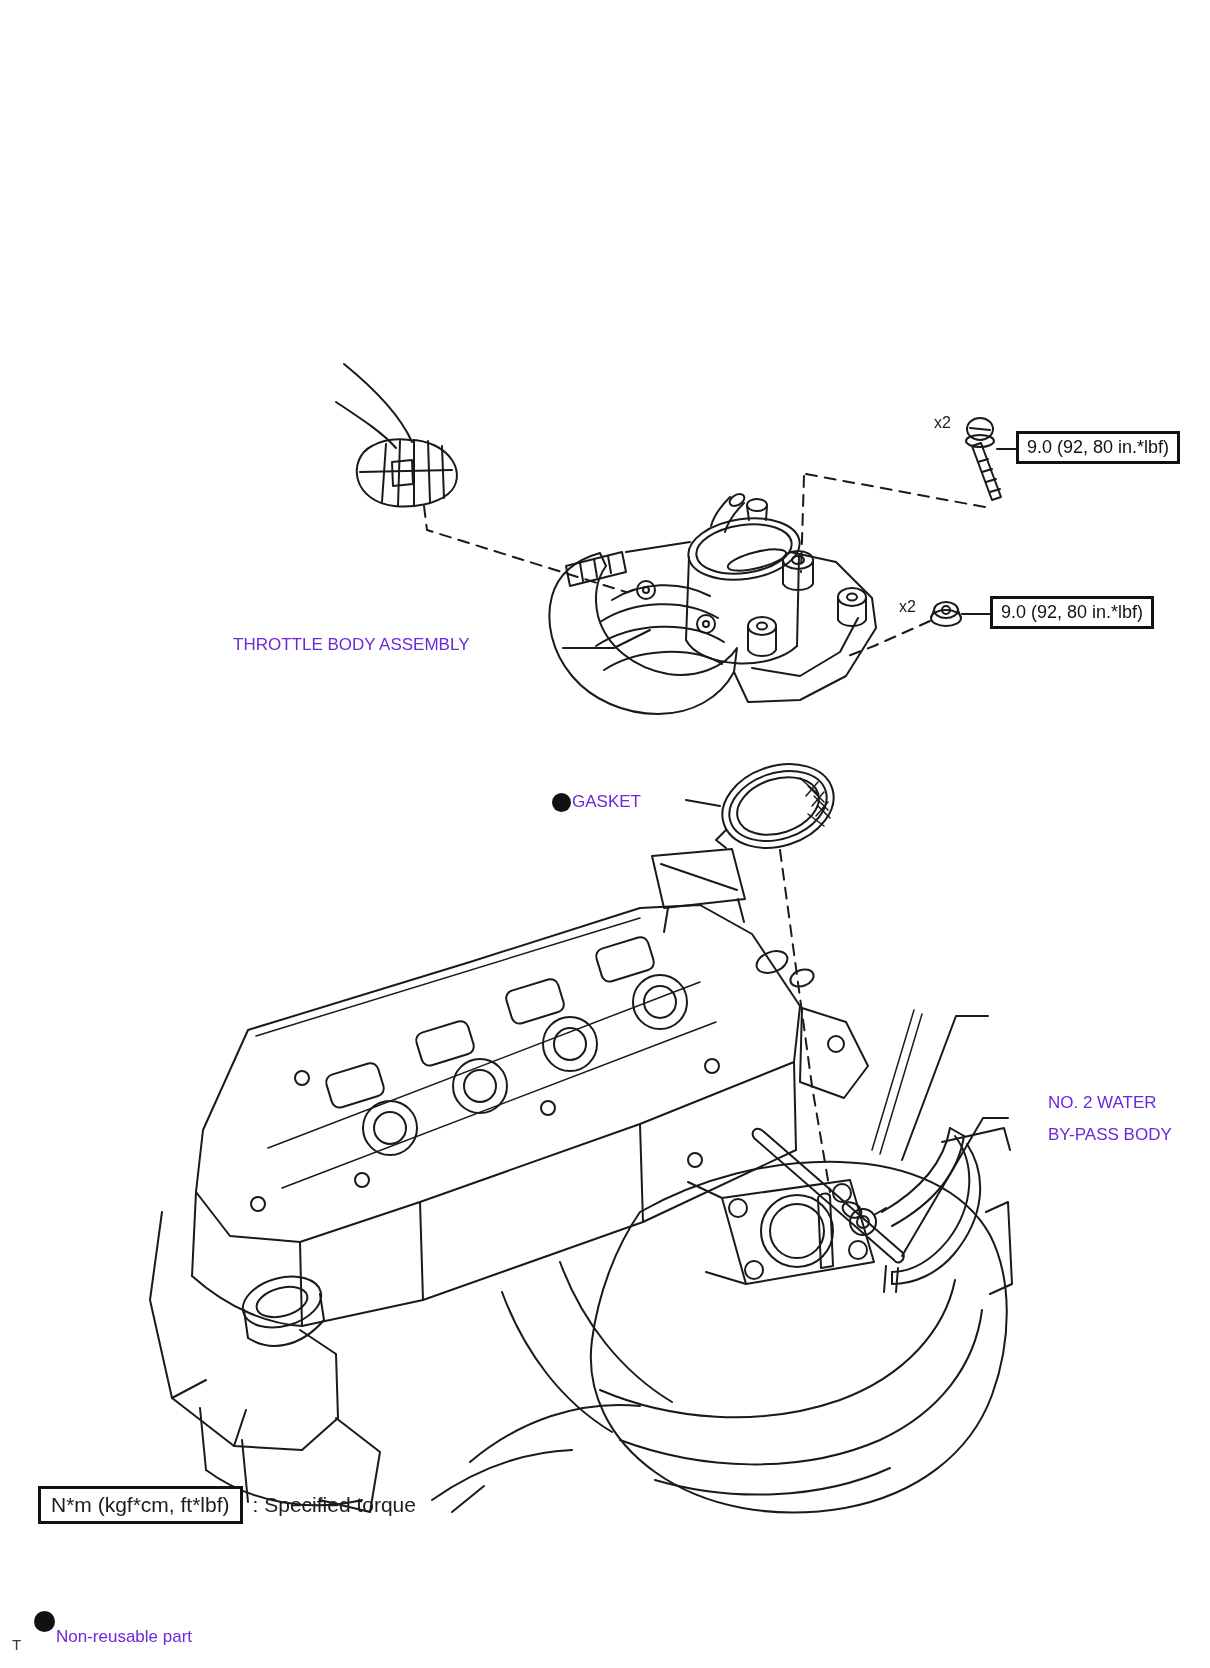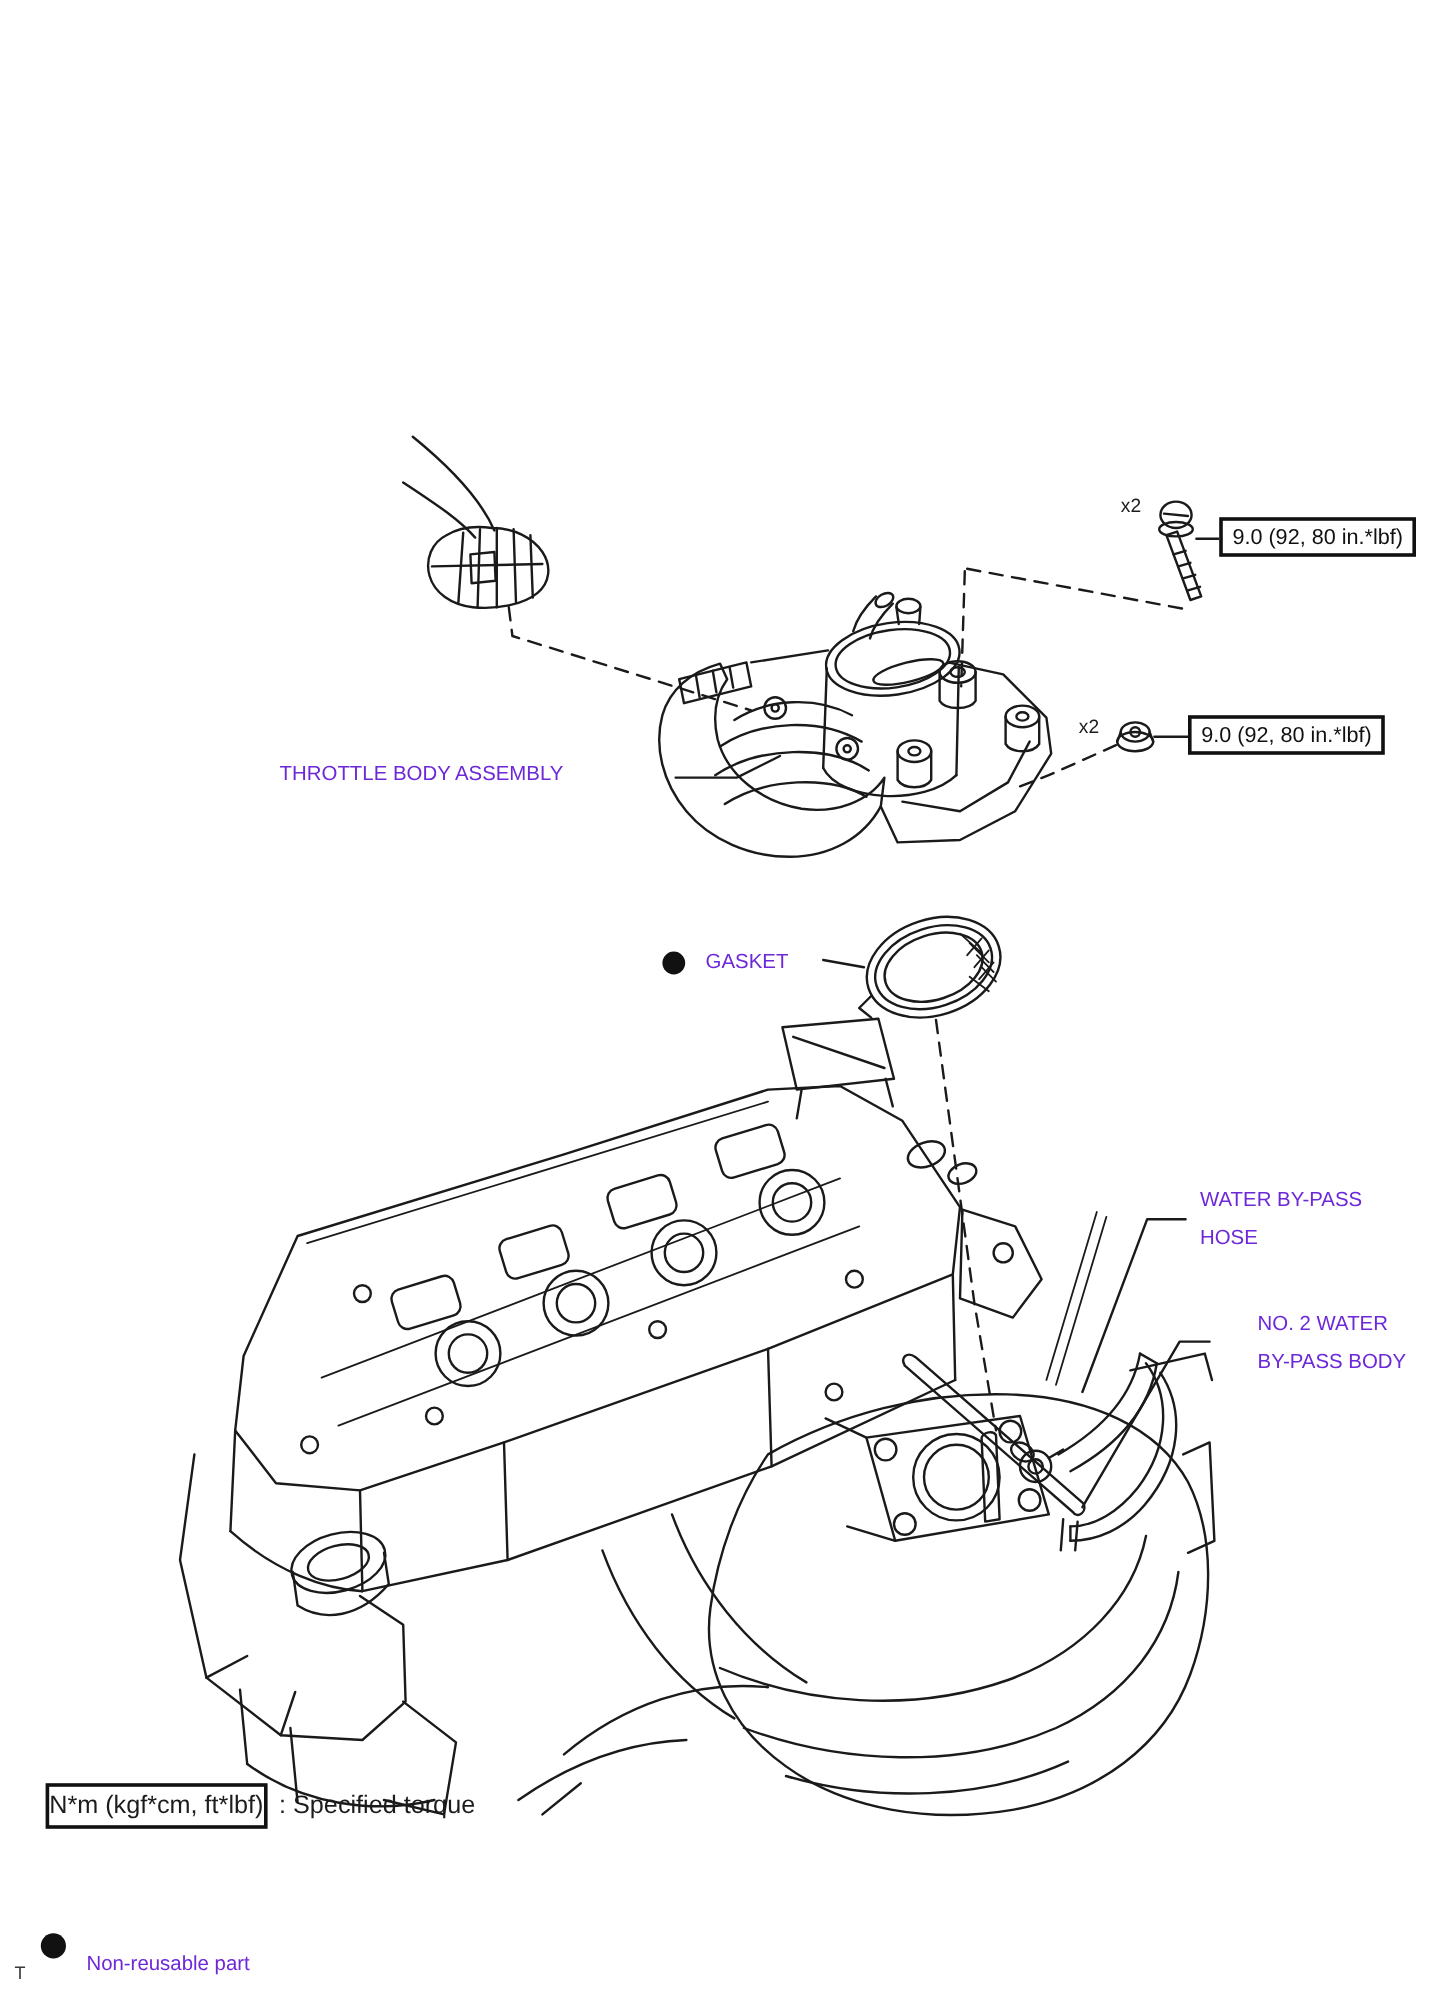--- a/index.html
+++ b/index.html
@@ -9,24 +9,24 @@
   }
   .art{position:absolute;left:0;top:0;}
   .lbl{position:absolute;font-size:17px;line-height:26px;white-space:nowrap;color:#6d28d9;}
   .lbl.two-line span{display:block;line-height:32px;}
   .qty{position:absolute;font-size:16px;color:#1c1c1c;white-space:nowrap;}
   .torque-box{
     position:absolute;border:3px solid #111;background:#fff;
     padding:3px 8px;font-size:18px;font-weight:normal;white-space:nowrap;color:#111;
   }
   .legend-row{position:absolute;display:flex;align-items:center;}
-  .legend-box{border:3px solid #111;padding:4px 0;font-size:21px;white-space:nowrap;background:#fff;}
+  .legend-box{border:3px solid #111;padding:4px 10px;font-size:21px;white-space:nowrap;background:#fff;}
   .legend-desc{margin-left:10px;font-size:21px;white-space:nowrap;}
   .bullet{display:inline-block;width:19px;height:19px;border-radius:50%;background:#111;flex:none;}
-  .bullet-row{position:absolute;display:flex;align-items:center;gap:17px;}
+  .bullet-row{position:absolute;display:flex;align-items:center;gap:1px;}
   .footer-t{position:absolute;left:12px;top:1636px;font-size:15px;color:#3a3a3a;}
 </style>
 </head>
 <body>
 
 <div class="stage">
 
   <svg class="art" width="1210" height="1668" viewBox="0 0 1210 1668" fill="none" stroke="#1a1a1a" stroke-width="2" stroke-linecap="round" stroke-linejoin="round">
 
     <g>
@@ -226,24 +226,20 @@
 
   <div class="qty" style="left:899px;top:598px;">x2</div>
 
   <div class="torque-box" style="left:990px;top:596px;">9.0 (92, 80 in.*lbf)</div>
 
   <div class="bullet-row" style="left:552px;top:789px;">
     <span class="bullet"></span>
     <span class="lbl" style="position:static;">GASKET</span>
   </div>
 
-  <div class="lbl two-line" style="left:1000px;top:984px;">
-    <span>WATER BY-PASS</span>
-    <span>HOSE</span>
-  </div>
 
   <div class="lbl two-line" style="left:1012px;top:1087px;margin-left:36px;">
     <span>NO. 2 WATER</span>
     <span>BY-PASS BODY</span>
   </div>
 
   <div class="legend-row" style="left:38px;top:1486px;">
     <span class="legend-box">N*m (kgf*cm, ft*lbf)</span>
     <span class="legend-desc">: Specified torque</span>
   </div>

